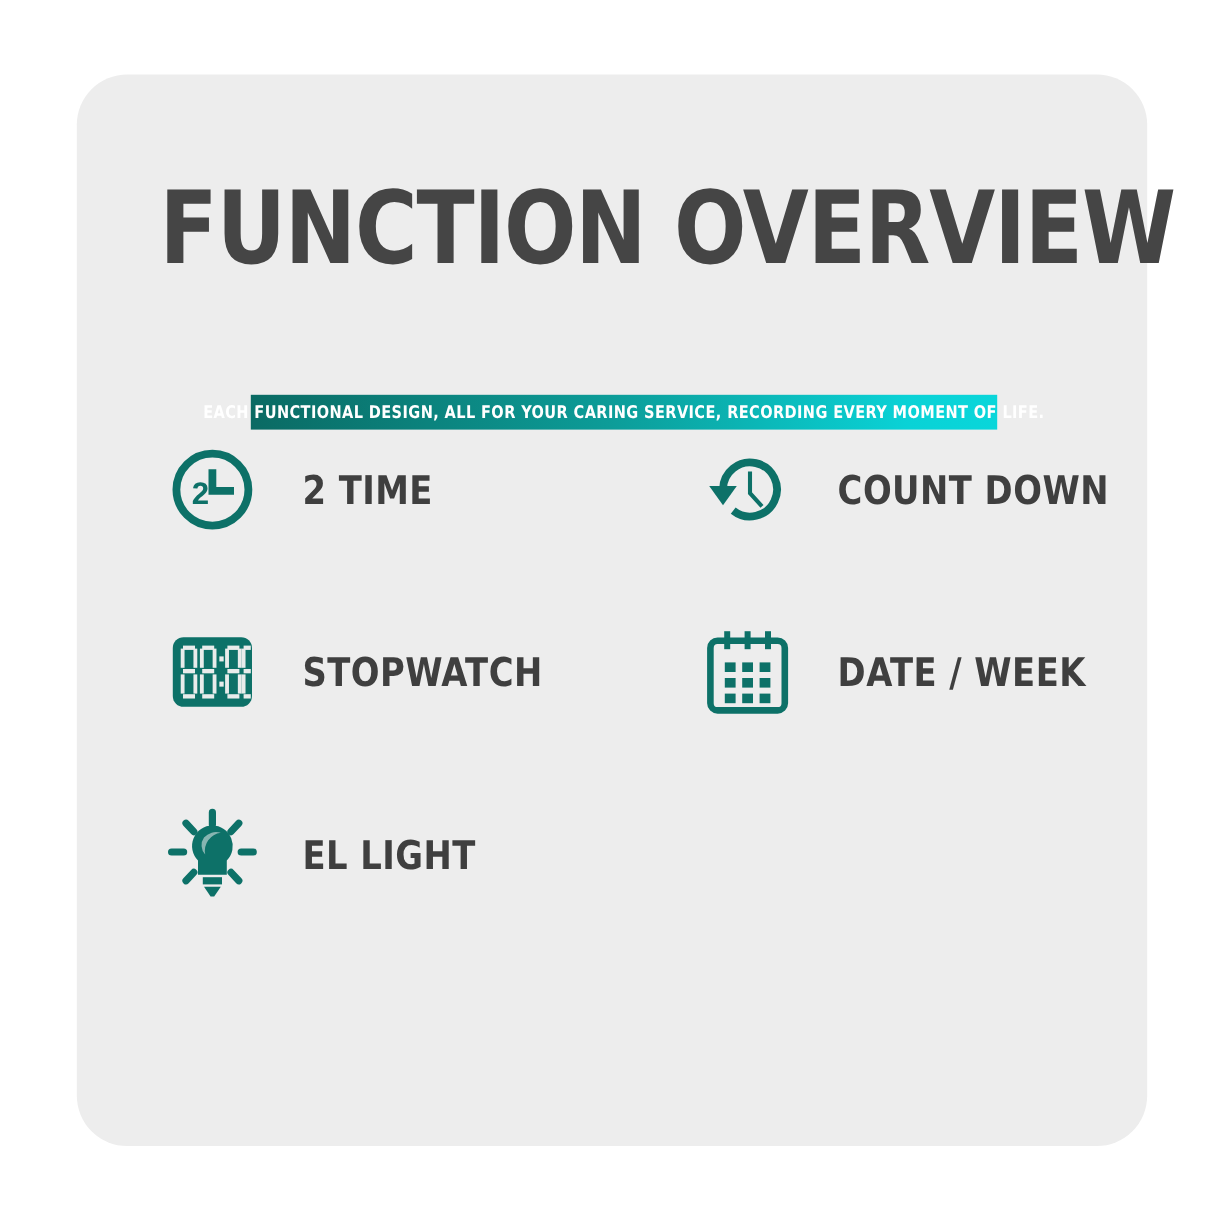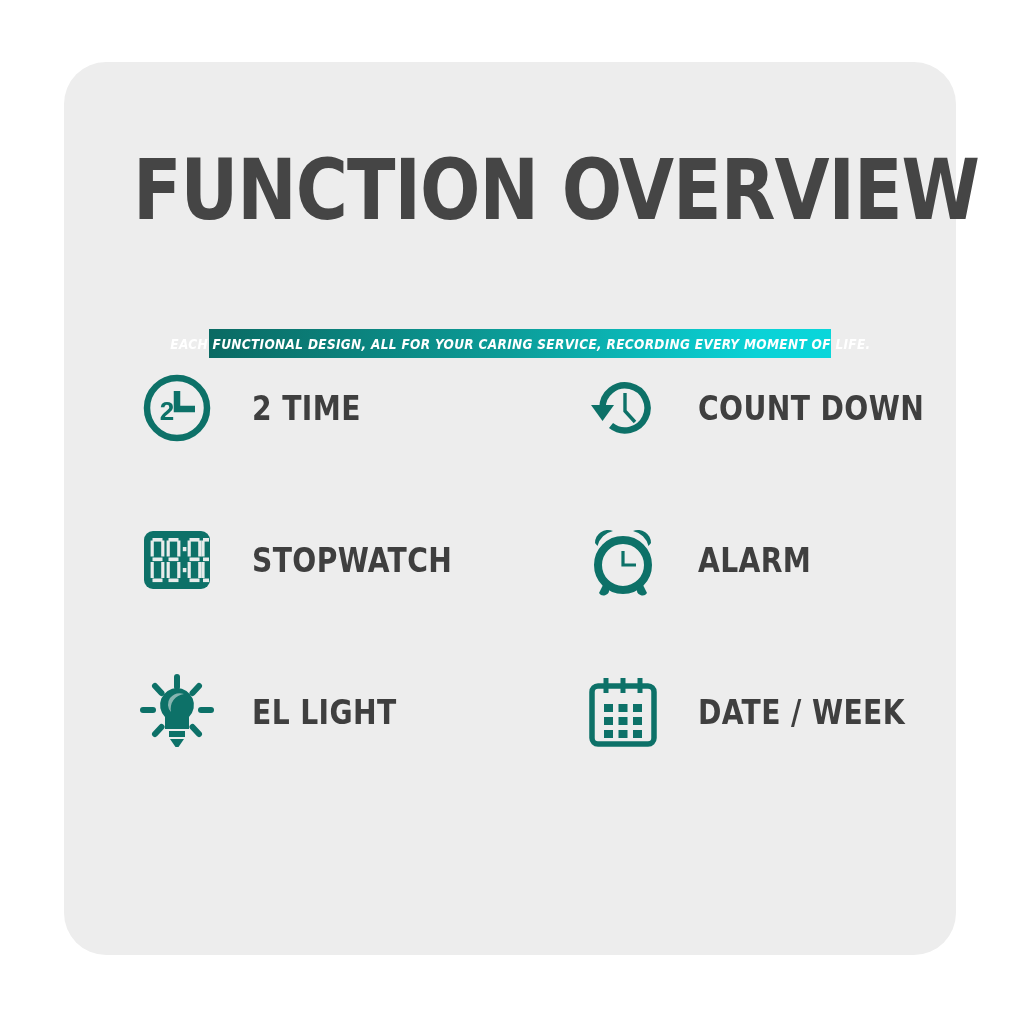--- a/index.html
+++ b/index.html
@@ -46,21 +46,20 @@
   }
 
   #subtitle-banner {
     position: absolute;
     left: 145px; top: 182px;
     width: 622px; height: 29px;
     background: linear-gradient(to right, #0a6a63 0%, #0c9c98 48%, #0ad2d6 88%, #0ad6da 100%);
     display: flex;
     align-items: center;
     justify-content: center;
-    font-style: italic;
   }
 
   #subtitle-text {
     font-family: "Liberation Sans Narrow", "DejaVu Sans Condensed", "Liberation Sans", sans-serif;
     font-weight: 700;
     font-size: 14.5px;
     letter-spacing: 0.35px;
     color: #ffffff;
     white-space: nowrap;
     transform: scaleX(0.93);
@@ -192,62 +191,20 @@
               <rect x="61.4" y="12.5" width="3.2" height="16"></rect>
               <rect x="63.0" y="29.5" width="6" height="3.6"></rect>
               <rect x="61.4" y="34" width="3.2" height="16"></rect>
               <rect x="63.0" y="50.5" width="6" height="3.6"></rect>
             </g>
           </svg>
         </span>
         <span class="feature-label">STOPWATCH</span>
       </div>
 
-      <div class="feature-item">
-        <span class="feature-icon">
-          <svg width="70" height="74" viewBox="0 0 70 74">
-
-            <path d="M7 20 A13 13 0 0 1 25 8 A20 20 0 0 0 9.5 23 Z" fill="#0d7168"></path>
-            <path d="M63 20 A13 13 0 0 0 45 8 A20 20 0 0 1 60.5 23 Z" fill="#0d7168"></path>
-
-            <circle cx="35" cy="42" r="25" fill="none" stroke="#0d7168" stroke-width="8"></circle>
-
-            <path d="M35 28 L35 42 L48 42" fill="none" stroke="#0d7168" stroke-width="3.2"></path>
-
-            <path d="M15 62 L11 70 A5.5 5.5 0 0 0 21 66 Z" fill="#0d7168"></path>
-            <path d="M55 62 L59 70 A5.5 5.5 0 0 1 49 66 Z" fill="#0d7168"></path>
-          </svg>
-        </span>
-        <span class="feature-label">ALARM</span>
-      </div>
-
-      <div class="feature-item">
-        <span class="feature-icon">
-          <svg width="76" height="76" viewBox="0 0 76 76">
-
-            <g stroke="#0d7168" stroke-width="6" stroke-linecap="round">
-              <line x1="38" y1="3" x2="38" y2="13"></line>
-              <line x1="16" y1="12" x2="22.5" y2="19"></line>
-              <line x1="60" y1="12" x2="53.5" y2="19"></line>
-              <line x1="4" y1="36" x2="14" y2="36"></line>
-              <line x1="72" y1="36" x2="62" y2="36"></line>
-              <line x1="16" y1="60" x2="22.5" y2="53"></line>
-              <line x1="60" y1="60" x2="53.5" y2="53"></line>
-            </g>
-
-            <path d="M38 14 A17 17 0 0 1 50 43 L50 55 L26 55 L26 43 A17 17 0 0 1 38 14 Z" fill="#0d7168"></path>
-
-            <path d="M31 24 A13 13 0 0 1 45 20 A15 15 0 0 0 32 38 A11 11 0 0 1 31 24 Z" fill="#ededed" opacity="0.55"></path>
-
-            <rect x="30" y="57" width="16" height="6" fill="#0d7168"></rect>
-            <path d="M31 65 L45 65 L39.5 73 L36.5 73 Z" fill="#0d7168"></path>
-          </svg>
-        </span>
-        <span class="feature-label">EL LIGHT</span>
-      </div>
 
       <div class="feature-item">
         <span class="feature-icon">
           <svg width="72" height="74" viewBox="0 0 72 74">
 
             <g stroke="#0d7168" stroke-width="5" stroke-linecap="butt">
               <line x1="19" y1="3" x2="19" y2="18"></line>
               <line x1="36" y1="3" x2="36" y2="18"></line>
               <line x1="53" y1="3" x2="53" y2="18"></line>
             </g>
@@ -263,17 +220,42 @@
               <rect x="46" y="42" width="9" height="8"></rect>
               <rect x="17" y="55" width="9" height="8"></rect>
               <rect x="31.5" y="55" width="9" height="8"></rect>
               <rect x="46" y="55" width="9" height="8"></rect>
             </g>
           </svg>
         </span>
         <span class="feature-label">DATE / WEEK</span>
       </div>
 
+      <div class="feature-item">
+        <span class="feature-icon">
+          <svg width="76" height="76" viewBox="0 0 76 76">
+
+            <g stroke="#0d7168" stroke-width="6" stroke-linecap="round">
+              <line x1="38" y1="3" x2="38" y2="13"></line>
+              <line x1="16" y1="12" x2="22.5" y2="19"></line>
+              <line x1="60" y1="12" x2="53.5" y2="19"></line>
+              <line x1="4" y1="36" x2="14" y2="36"></line>
+              <line x1="72" y1="36" x2="62" y2="36"></line>
+              <line x1="16" y1="60" x2="22.5" y2="53"></line>
+              <line x1="60" y1="60" x2="53.5" y2="53"></line>
+            </g>
+
+            <path d="M38 14 A17 17 0 0 1 50 43 L50 55 L26 55 L26 43 A17 17 0 0 1 38 14 Z" fill="#0d7168"></path>
+
+            <path d="M31 24 A13 13 0 0 1 45 20 A15 15 0 0 0 32 38 A11 11 0 0 1 31 24 Z" fill="#ededed" opacity="0.55"></path>
+
+            <rect x="30" y="57" width="16" height="6" fill="#0d7168"></rect>
+            <path d="M31 65 L45 65 L39.5 73 L36.5 73 Z" fill="#0d7168"></path>
+          </svg>
+        </span>
+        <span class="feature-label">EL LIGHT</span>
+      </div>
+
 
 
     </div>
   </div>
 </div>
 
 </body></html>

